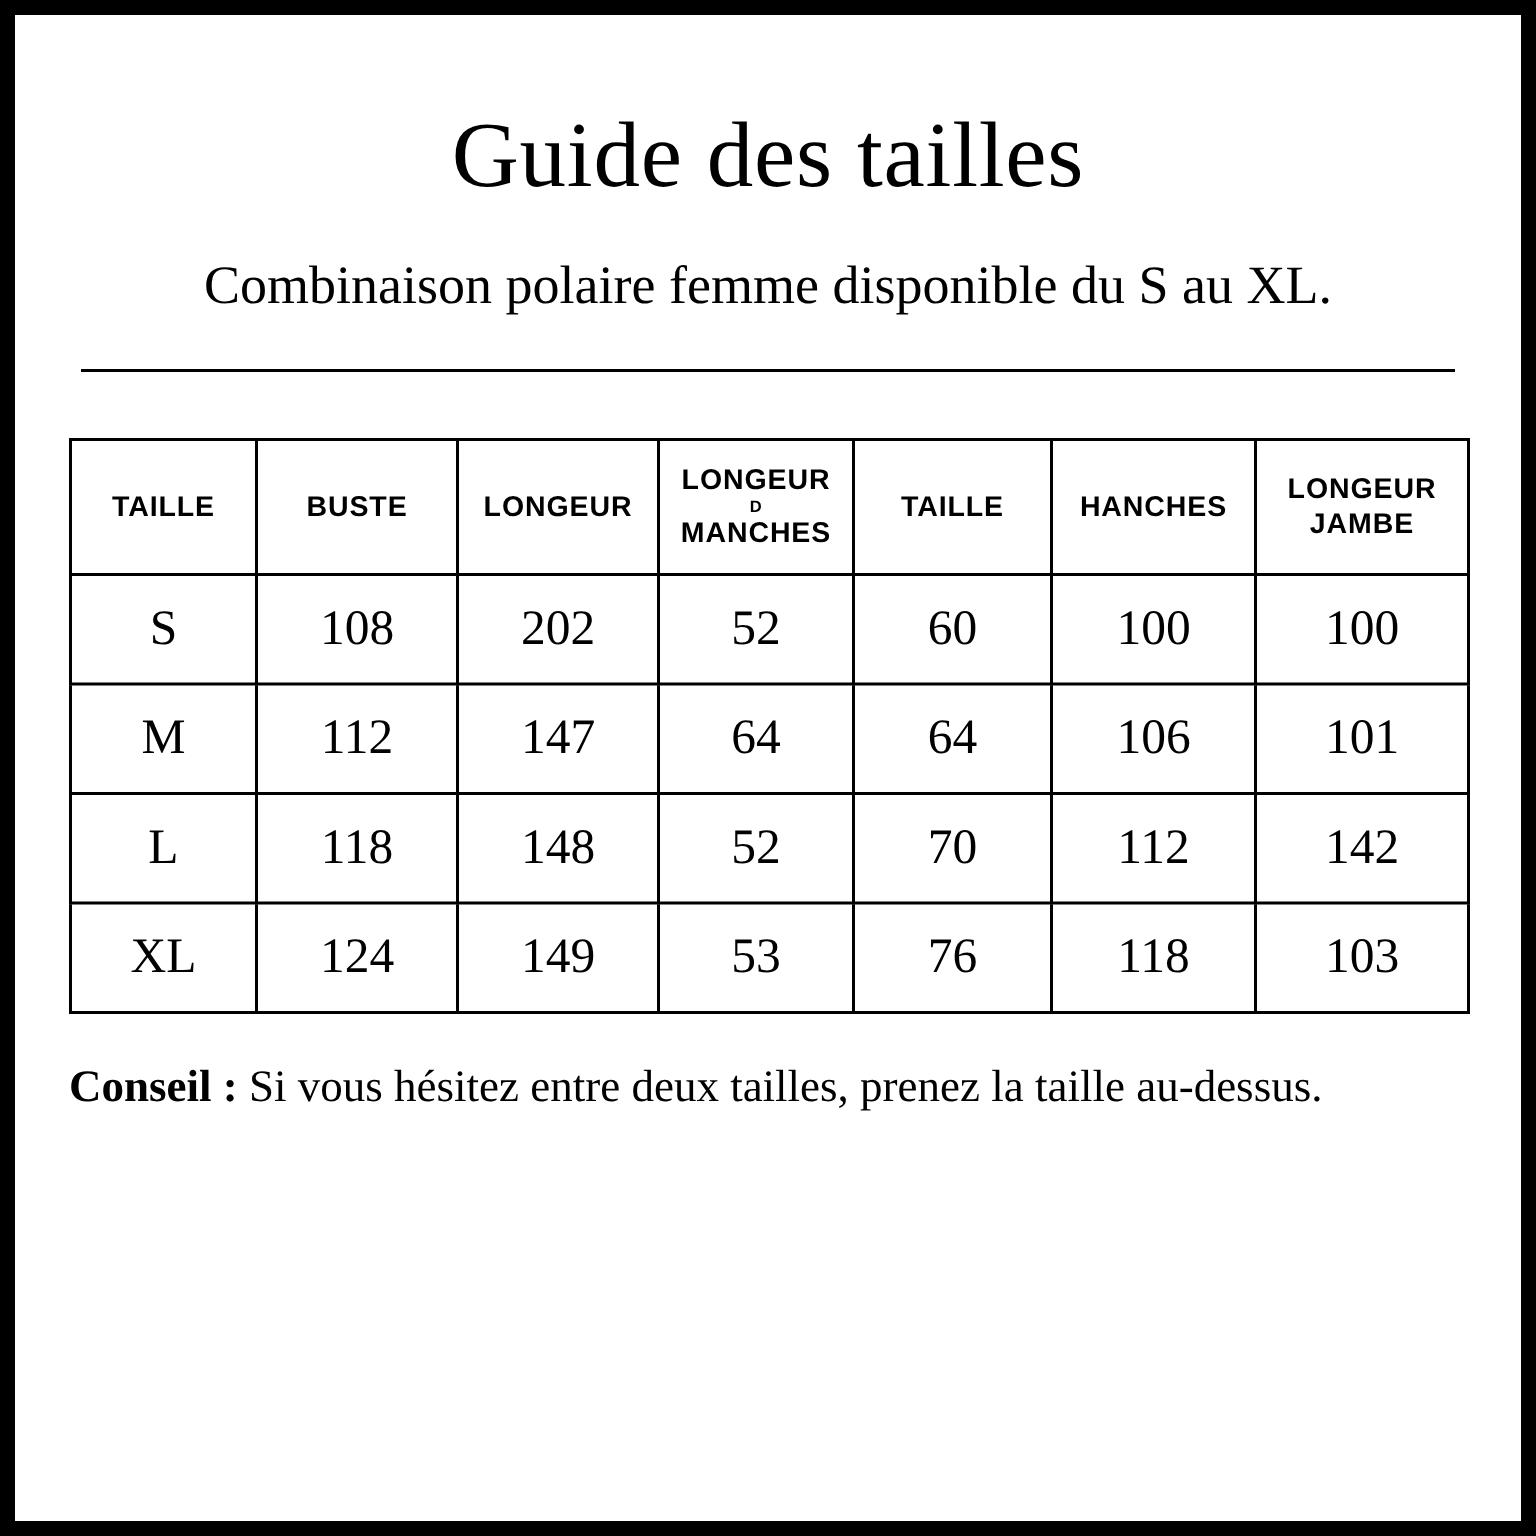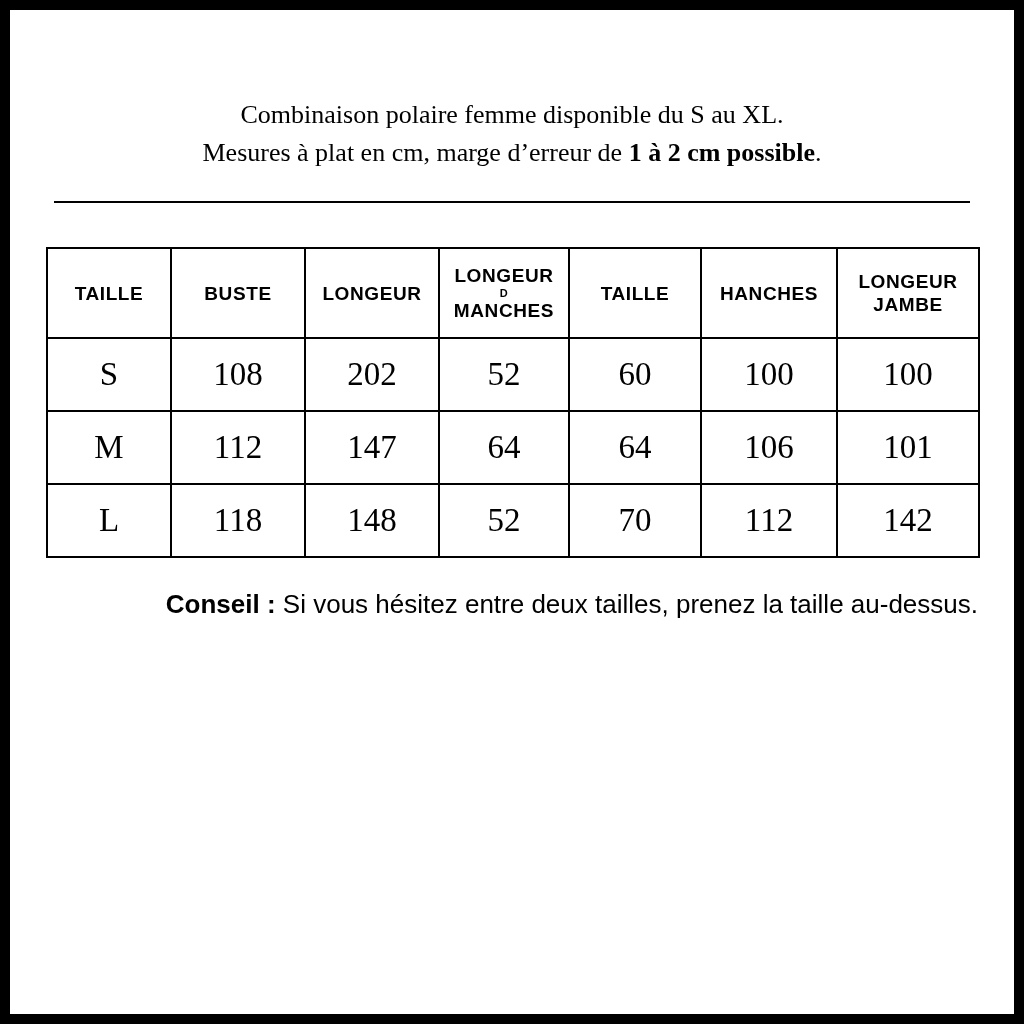--- a/index.html
+++ b/index.html
@@ -33,21 +33,21 @@
     font-size: 62px;
     font-weight: normal;
     letter-spacing: 0.5px;
     color: #000;
     margin: 0;
     line-height: 1.1;
     font-family: "Liberation Serif", serif;
   }
   .subtitle {
     text-align: center;
-    font-size: 26px;
+    font-size: 36px;
     color: #000;
     line-height: 1.45;
     margin-top: 26px;
     font-family: "Liberation Serif", serif;
   }
   .subtitle .bold {
     font-weight: bold;
   }
   .rule {
     margin: 30px 8px 0 8px;
@@ -89,41 +89,41 @@
     color: #000;
   }
   .col1 { width: 124px; }
   .col2 { width: 134px; }
   .col3 { width: 134px; }
   .col4 { width: 130px; }
   .col5 { width: 132px; }
   .col6 { width: 136px; }
   .col7 { width: 142px; }
   .advice {
-    text-align: right;
-    font-size: 26px;
+    text-align: left;
+    font-size: 30px;
     line-height: 1.4;
     margin-top: 28px;
     color: #000;
-    font-family: Liberation Sans, sans-serif;
+    font-family: Liberation Serif, serif;
   }
   .advice .lead {
     font-weight: bold;
   }
 </style>
 </head>
 <body>
 
 <div class="page">
   <div class="inner">
 
+    <h1 class="title">Guide des tailles</h1>
 
     <div class="subtitle">
       <div>Combinaison polaire femme disponible du S au XL.</div>
-      <div><span>Mesures à plat en cm, marge d’erreur de </span><span class="bold">1 à 2 cm possible</span><span>.</span></div>
     </div>
 
     <div class="rule"></div>
 
     <table class="size-table">
       <colgroup>
         <col class="col1">
           <col class="col2">
           <col class="col3">
           <col class="col4">
@@ -180,19 +180,28 @@
         </tr>
         <tr>
           <td>L</td>
           <td>118</td>
           <td>148</td>
           <td>52</td>
           <td>70</td>
           <td>112</td>
           <td>142</td>
         </tr>
+        <tr>
+          <td>XL</td>
+          <td>124</td>
+          <td>149</td>
+          <td>53</td>
+          <td>76</td>
+          <td>118</td>
+          <td>103</td>
+        </tr>
       </tbody>
     </table>
 
     <div class="advice"><span class="lead">Conseil :</span><span> Si vous hésitez entre deux tailles, prenez la taille au-dessus.</span></div>
 
   </div>
 </div>
 
 </body></html>

